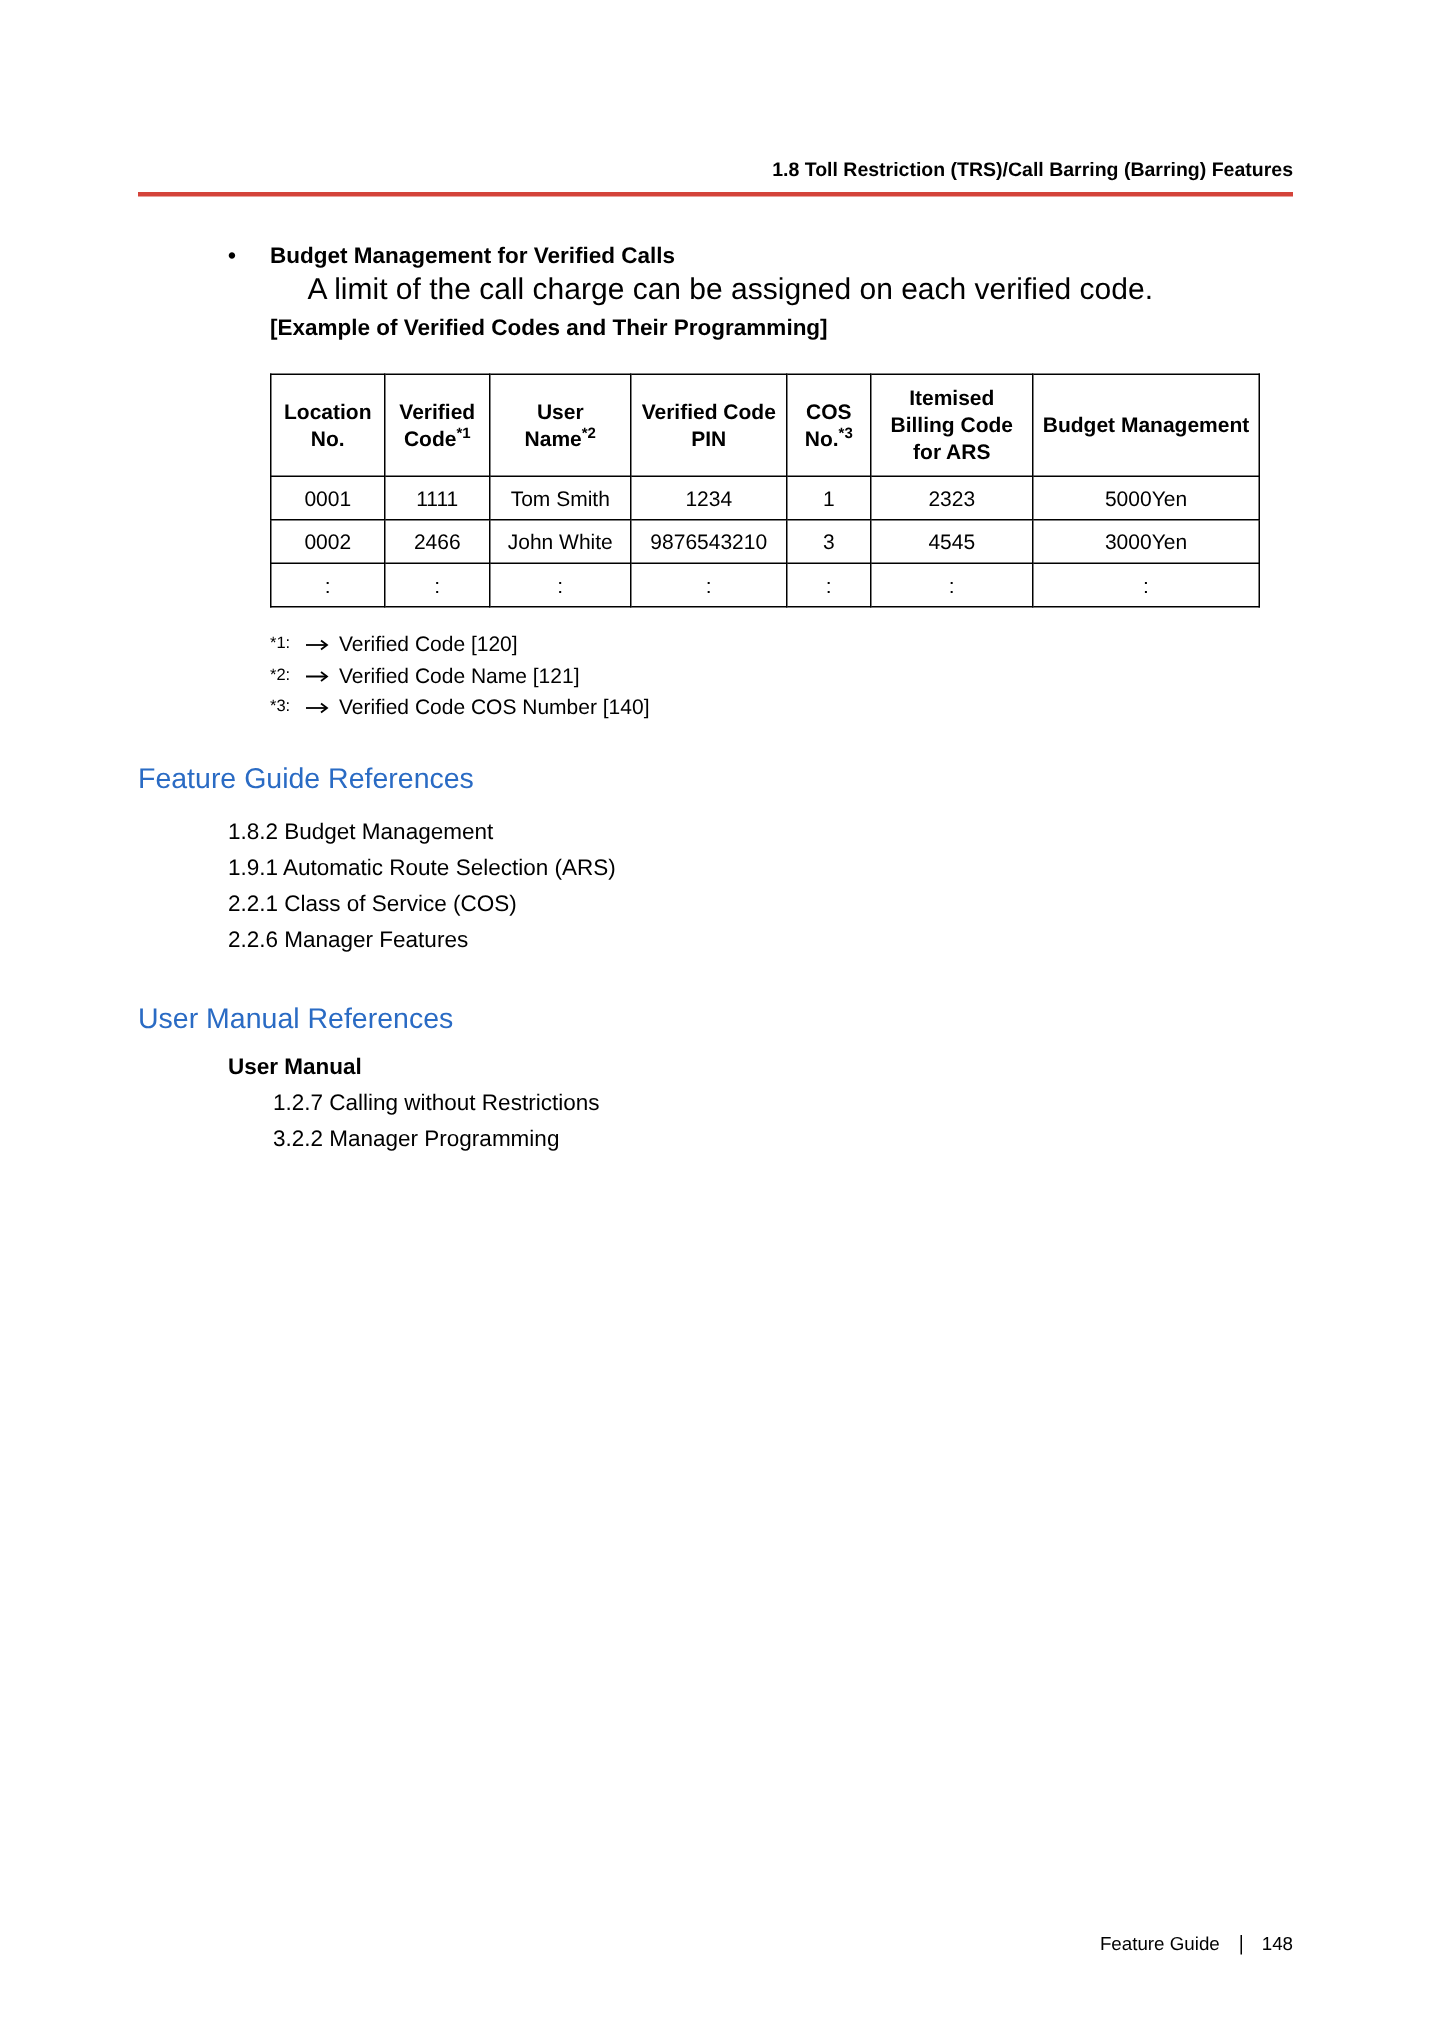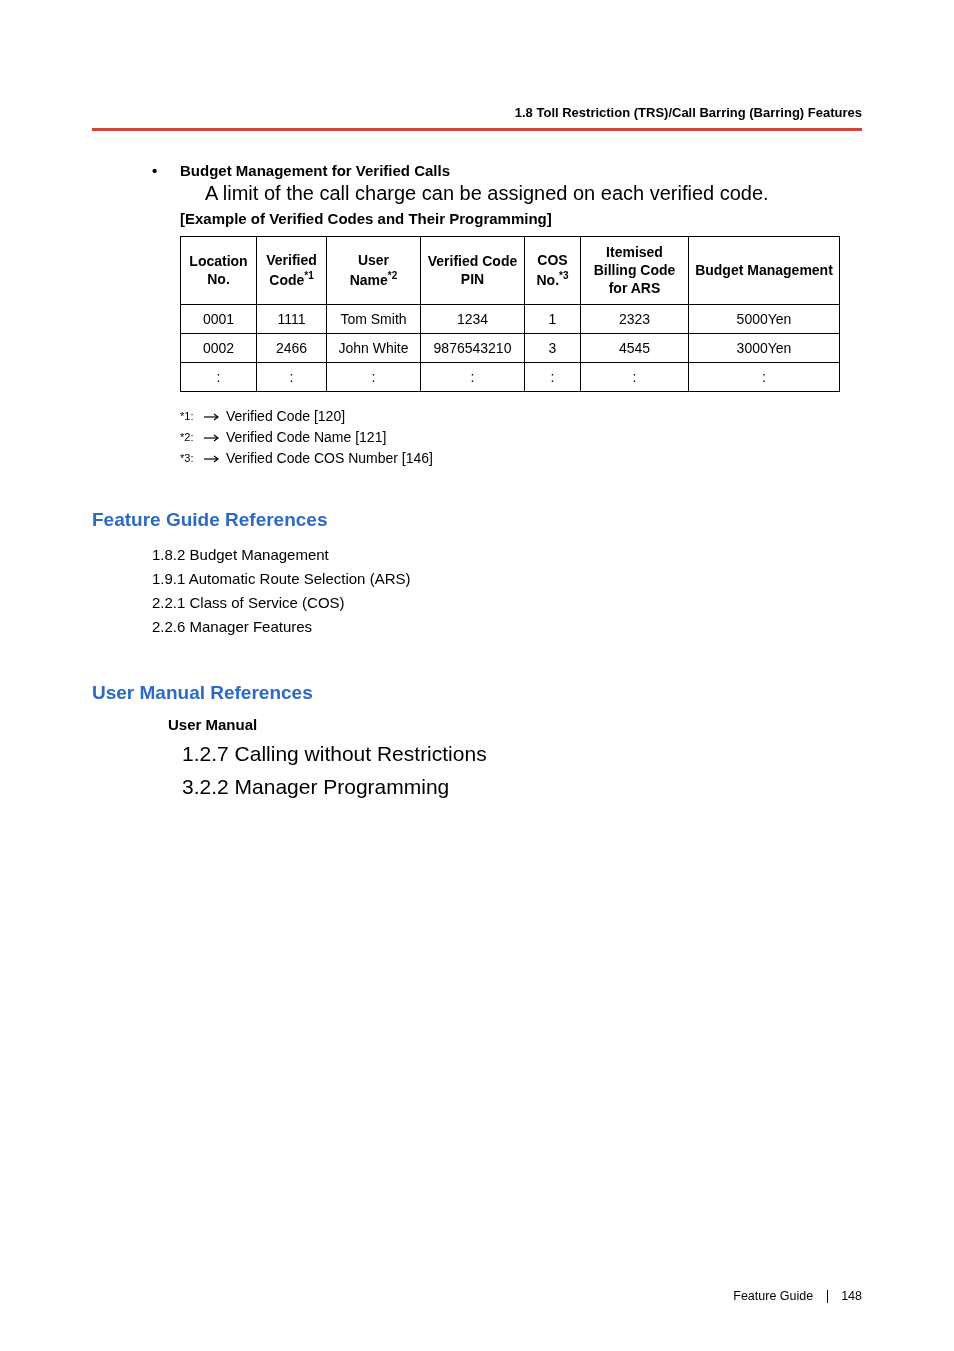--- a/index.html
+++ b/index.html
@@ -41,21 +41,21 @@
     font-size: 15px;
     font-weight: bold;
     width: 28px;
     flex-shrink: 0;
   }
   .bullet-body {
     flex: 1;
   }
   .bold { font-weight: bold; font-size: 15px; }
   .body-text { font-size: 20px; line-height: 1.45; margin-left: 25px; }
-  .table-wrap { margin-top: 9px; margin-left: 88px; }
+  .table-wrap { margin-top: 22px; margin-left: 88px; }
   table.codes {
     border-collapse: collapse;
     width: 660px;
   }
   table.codes th, table.codes td {
     border: 1.3px solid #000;
     text-align: center;
     vertical-align: middle;
   }
   table.codes th {
@@ -74,36 +74,36 @@
     margin-top: 16px;
     font-size: 14px;
   }
   .footnotes .fn-row { display: flex; align-items: center; margin-bottom: 5px; }
   .footnotes .fn-label { font-size: 11px; width: 24px; vertical-align: top; }
   .footnotes .arrow { width: 22px; display: inline-block; }
   .arrow svg { vertical-align: middle; }
   .h2-blue {
     color: #2a6bc4;
     font-size: 19px;
-    font-weight: bold;
-    margin-top: 43px;
+    font-weight: normal;
+    margin-top: 30px;
     margin-bottom: 12px;
   }
   .ref-list {
     margin-left: 60px;
     font-size: 15px;
     line-height: 1.6;
   }
   .ref-sub {
     margin-left: 90px;
-    font-size: 21px;
+    font-size: 15px;
     line-height: 1.6;
   }
   .user-manual-label {
-    margin-left: 76px;
+    margin-left: 60px;
     font-weight: bold;
     font-size: 15px;
     margin-bottom: 4px;
   }
   .footer {
     position: absolute;
     bottom: 48px;
     right: 92px;
     font-size: 12.5px;
   }
@@ -193,21 +193,21 @@
               <polyline points="10,1 14,4 10,7" fill="none" stroke="#000" stroke-width="1.2"></polyline>
             </svg></span>
         <span>Verified Code Name [121]</span>
       </div>
       <div class="fn-row">
         <span class="fn-label">*3:</span>
         <span class="arrow"><svg width="18" height="8">
               <line x1="0" y1="4" x2="14" y2="4" stroke="#000" stroke-width="1.2"></line>
               <polyline points="10,1 14,4 10,7" fill="none" stroke="#000" stroke-width="1.2"></polyline>
             </svg></span>
-        <span>Verified Code COS Number [146]</span>
+        <span>Verified Code COS Number [140]</span>
       </div>
     </div>
 
     <div class="h2-blue">Feature Guide References</div>
     <div class="ref-list">
       <div>1.8.2 Budget Management</div>
       <div>1.9.1 Automatic Route Selection (ARS)</div>
       <div>2.2.1 Class of Service (COS)</div>
       <div>2.2.6 Manager Features</div>
     </div>

